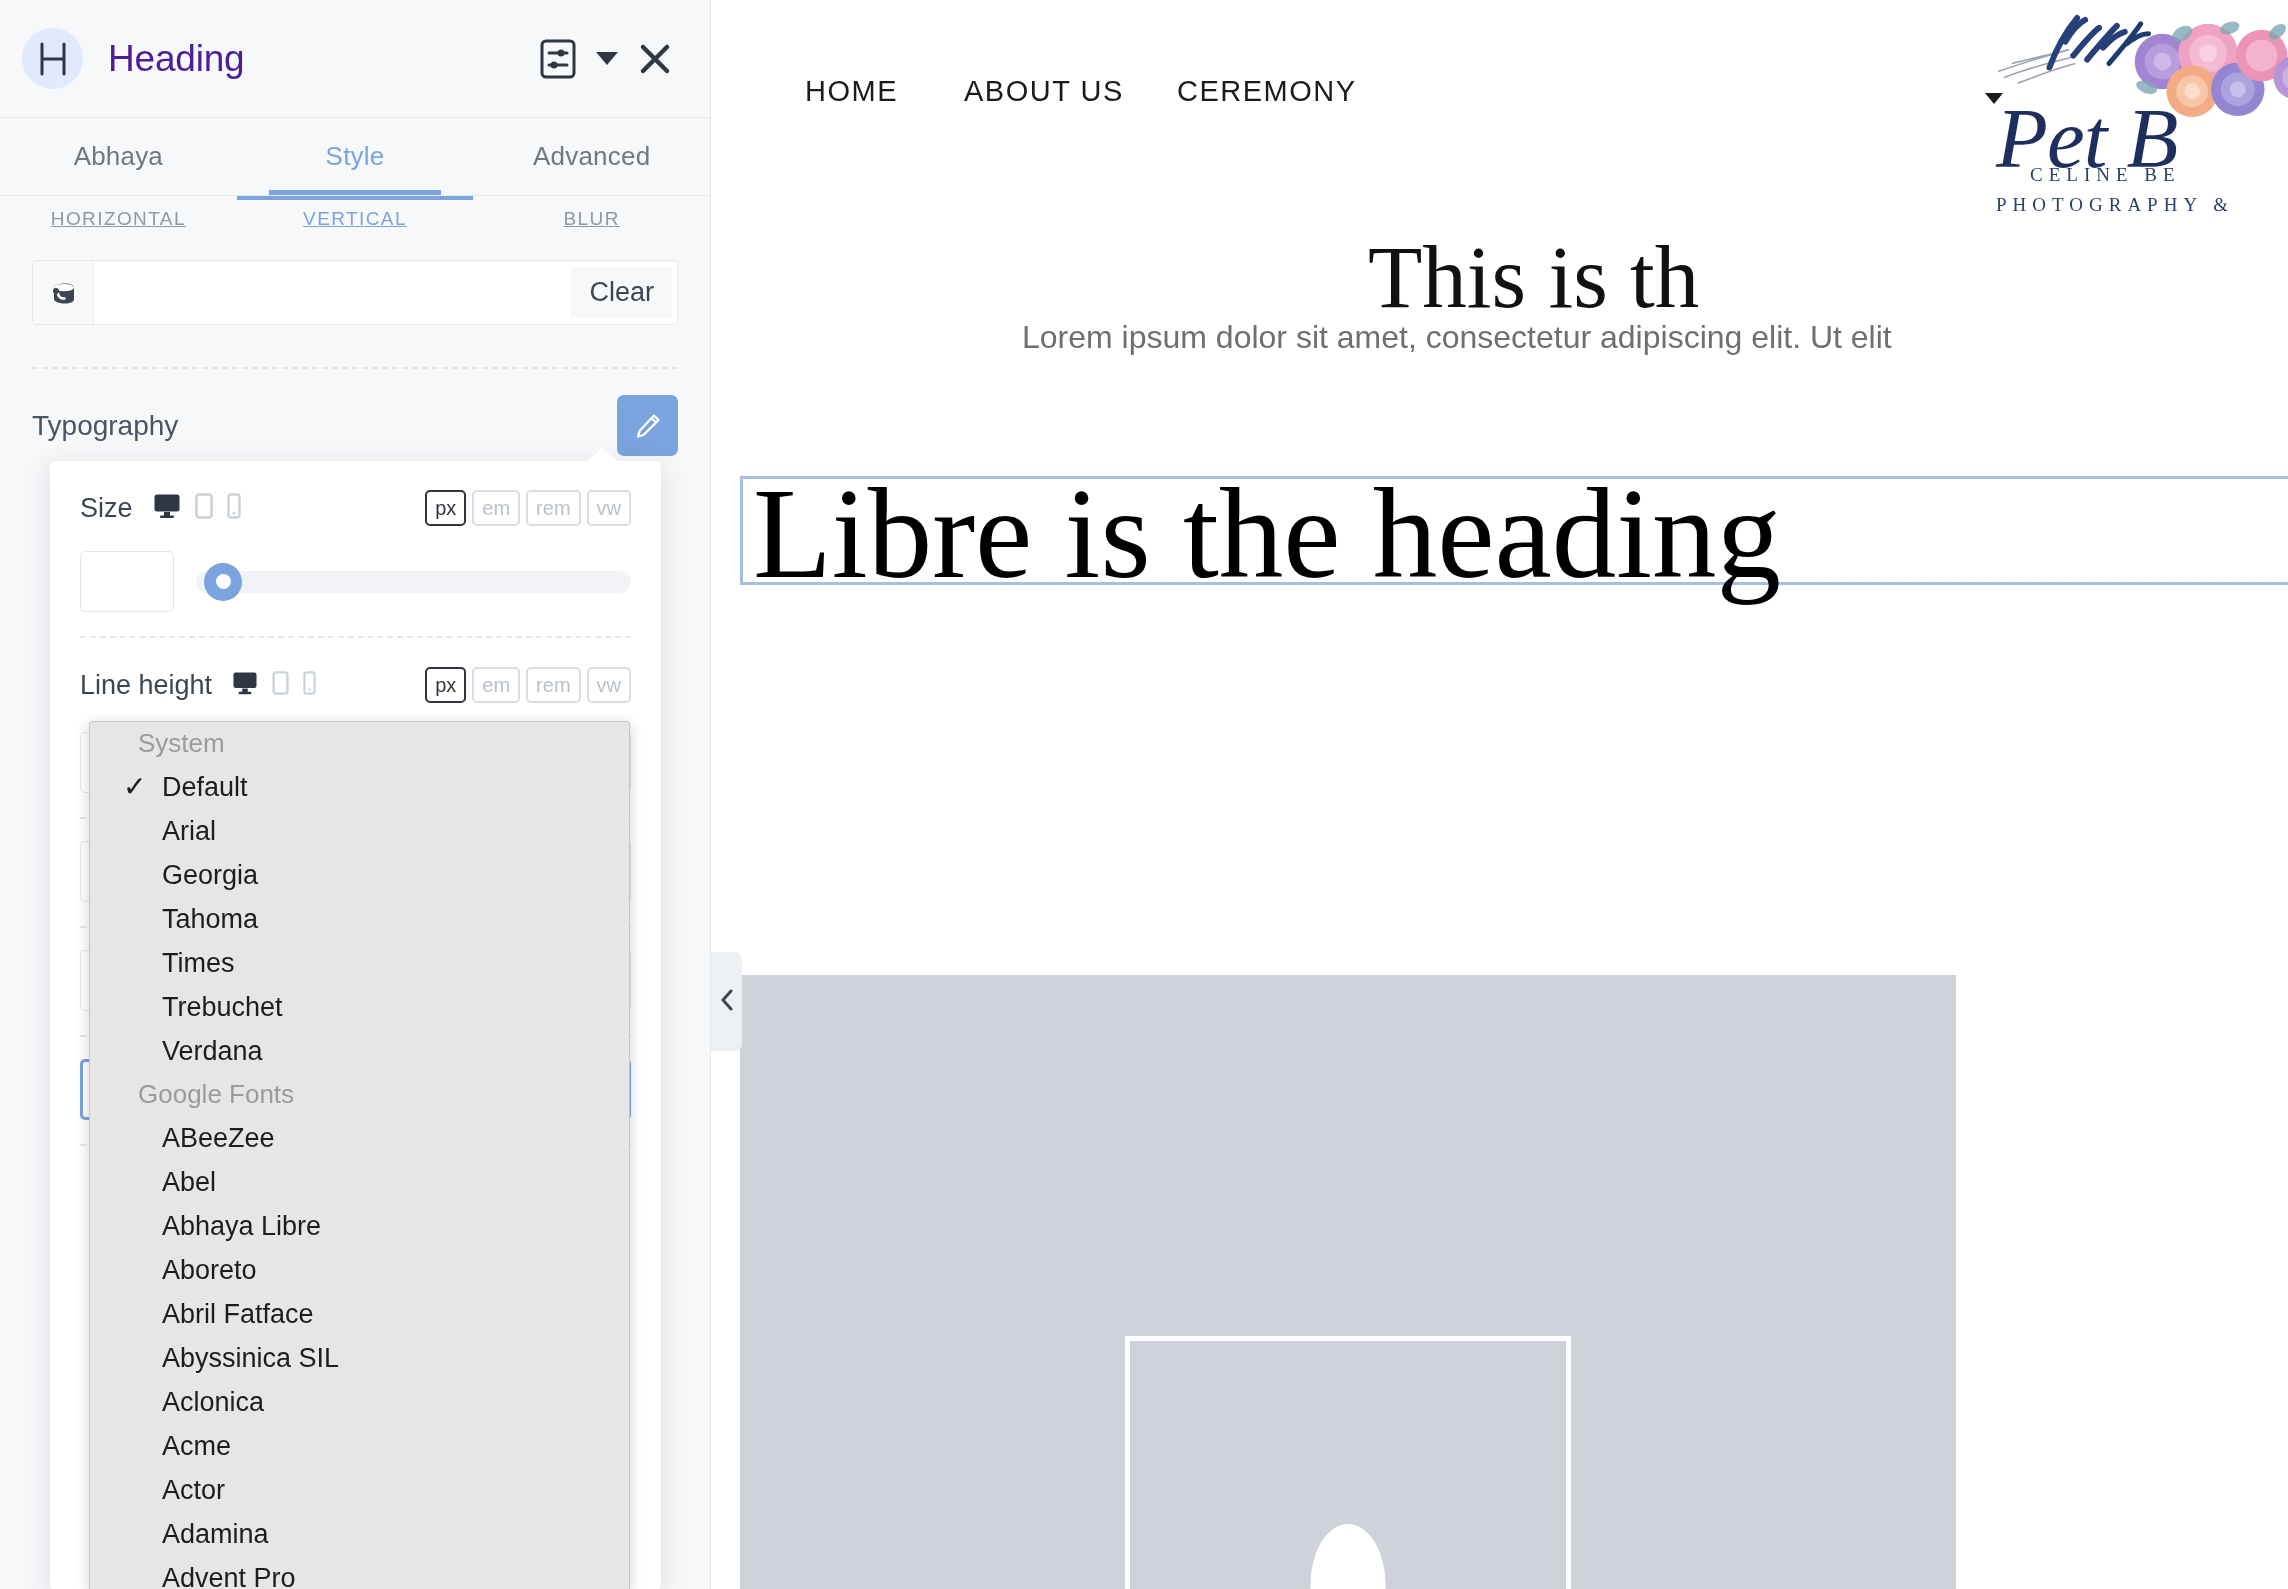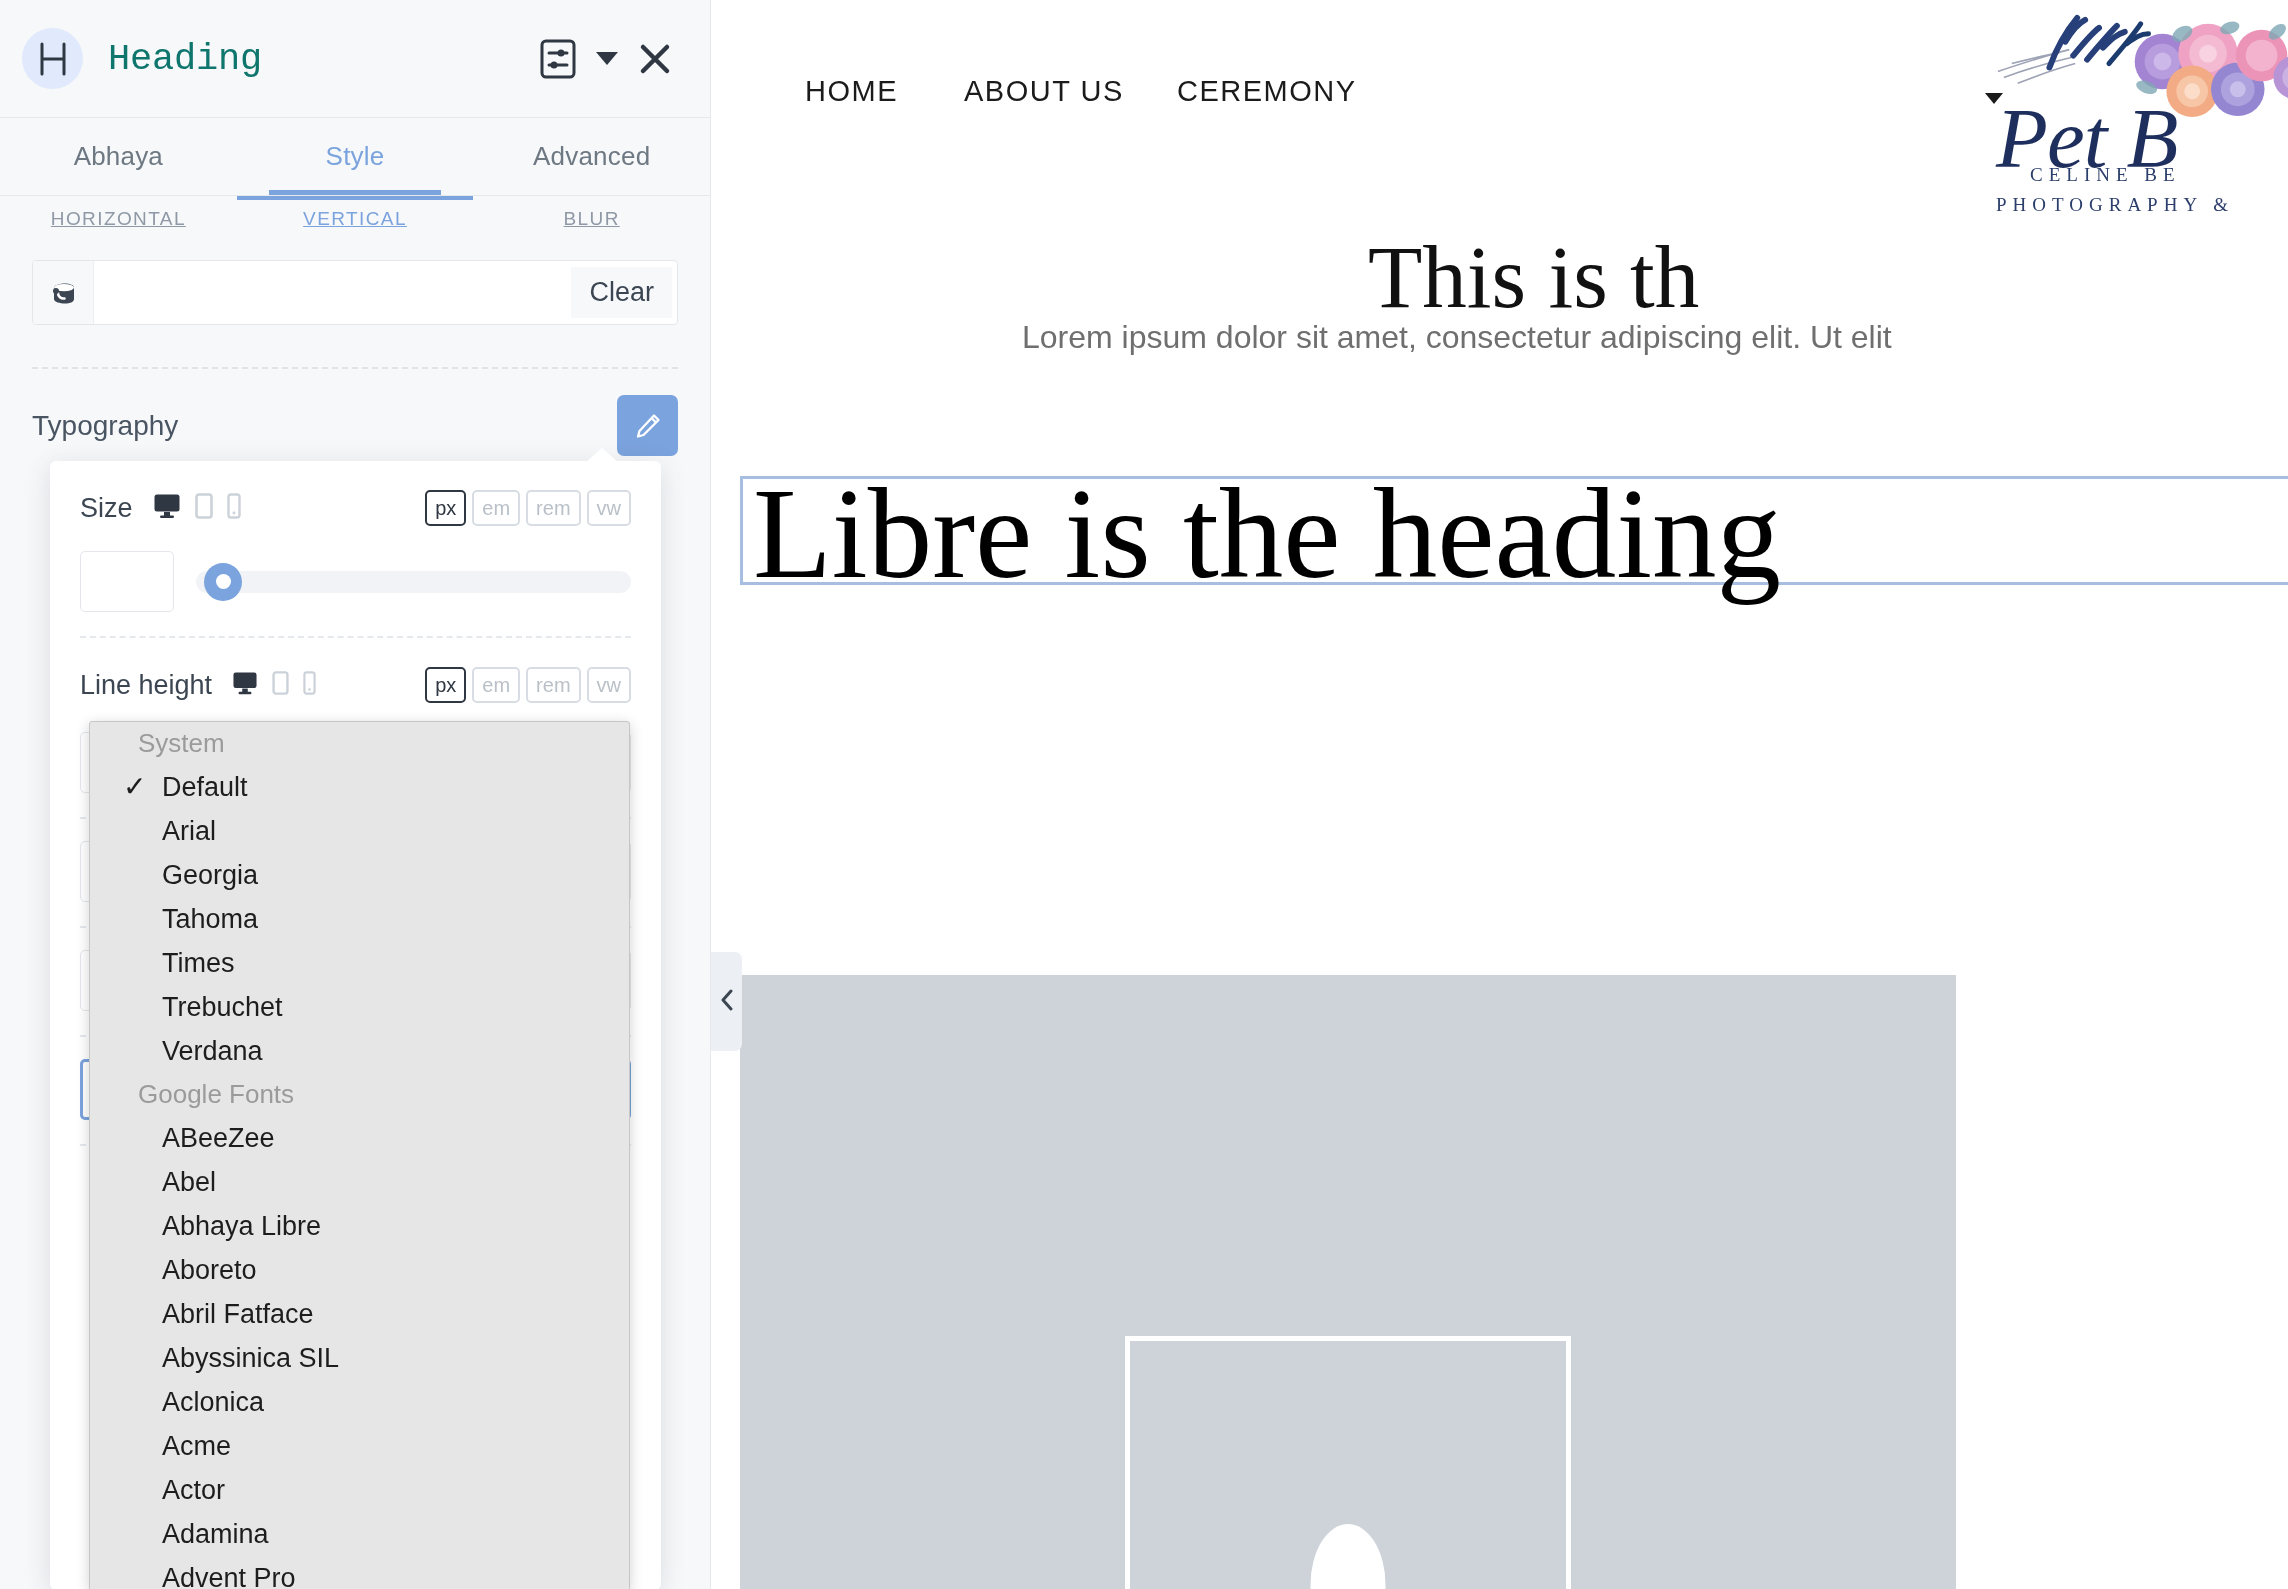--- a/index.html
+++ b/index.html
@@ -31,23 +31,22 @@
   }
   #widget-avatar {
     width: 61px; height: 61px; border-radius: 50%;
     background: #e0eafc;
     display: flex; align-items: center; justify-content: center;
     flex: 0 0 auto;
   }
   #widget-avatar svg { display: block; }
   #widget-title {
     margin-left: 25px;
-    font-size: 37px; font-weight: 400; color: #0f766e;
+    font-size: 37px; font-weight: 400; color: #4c1d95;
     letter-spacing: -0.2px;
-    font-family: Liberation Mono, monospace;
   }
   #header-actions {
     margin-left: auto; display: flex; align-items: center; gap: 20px;
   }
   .hdr-icon { display: flex; align-items: center; justify-content: center; cursor: pointer; }
   #caret-down {
     width: 0; height: 0;
     border-left: 11px solid transparent;
     border-right: 11px solid transparent;
     border-top: 13px solid #2f3742;

